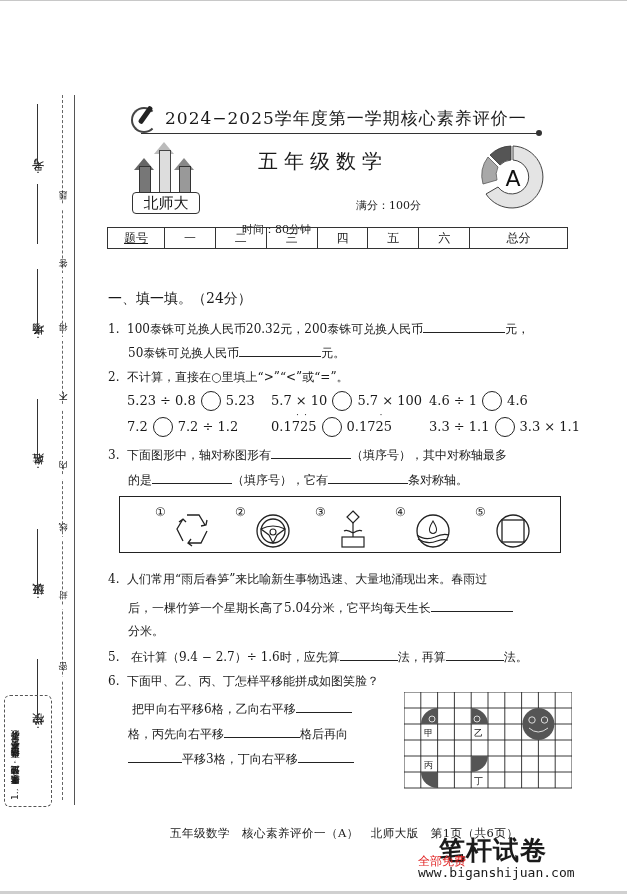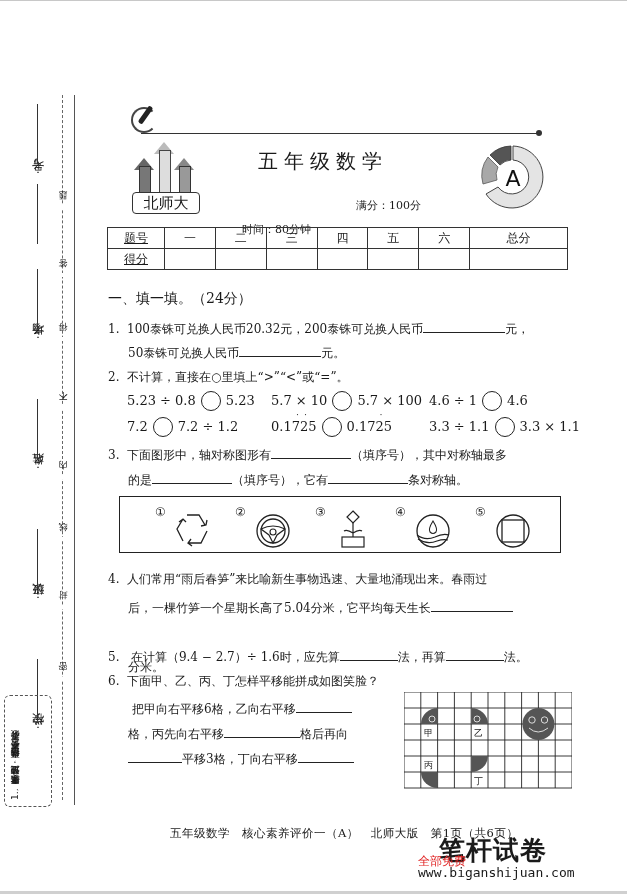--- a/index.html
+++ b/index.html
@@ -87,20 +87,21 @@
   <div class="seal" style="top:510px;">封</div>
   <div class="seal" style="top:582px;">密</div>
 
   <div class="notice">
     <div class="txt">1.要求字体工整、笔迹清楚。2.保持卷面清洁，不要折叠，不要弄破。</div>
   </div>
 </div>
 
 <div class="hdr-title">
   <div class="pen"></div>
+  <div class="t">2024−2025学年度第一学期核心素养评价一</div>
   <div class="rule"></div>
   <div class="dot"></div>
 </div>
 
 <div class="logo">
   <div class="arrow" style="left:4px;">
     <div class="head" style="bottom:26px;border-bottom:12px solid #666;"></div>
     <div class="shaft" style="height:28px;background:#777;border:1px solid #333;"></div>
   </div>
   <div class="arrow" style="left:24px;">
@@ -132,30 +133,20 @@
       <tr>
     <td class="lbl">题号</td>
     <td>一</td>
     <td>二</td>
     <td>三</td>
     <td>四</td>
     <td>五</td>
     <td>六</td>
     <td>总分</td>
   </tr>
-  <tr>
-    <td class="lbl">得分</td>
-    <td></td>
-    <td></td>
-    <td></td>
-    <td></td>
-    <td></td>
-    <td></td>
-    <td></td>
-  </tr>
 </tbody>
   </table>
 
 <div class="sec" style="top:290px;">一、填一填。（24分）</div>
 
 <div class="q" style="left:108px;top:318px;">
   <span>1.</span>&nbsp;&nbsp;<span>100泰铢可兑换人民币20.32元，200泰铢可兑换人民币</span><span class="blank" style="width:82px;"></span><span>元，</span>
 </div>
 <div class="q" style="left:128px;top:342px;">
   <span>50泰铢可兑换人民币</span><span class="blank" style="width:82px;"></span><span>元。</span>
@@ -220,21 +211,21 @@
     </svg>
   </div>
 </div>
 
 <div class="q" style="left:108px;top:570px;">
   <span>4.</span>&nbsp;&nbsp;<span>人们常用“雨后春笋”来比喻新生事物迅速、大量地涌现出来。春雨过</span>
 </div>
 <div class="q" style="left:128px;top:597px;">
   <span>后，一棵竹笋一个星期长高了5.04分米，它平均每天生长</span><span class="blank" style="width:82px;"></span>
 </div>
-<div class="q" style="left:128px;top:622px;margin-top:36px;">
+<div class="q" style="left:128px;top:622px;">
   <span>分米。</span>
 </div>
 
 <div class="q" style="left:108px;top:646px;">
   <span>5.</span>&nbsp;&nbsp;&nbsp;<span>在计算（9.4 − 2.7）÷ 1.6时，应先算</span><span class="blank" style="width:58px;"></span><span>法，再算</span><span class="blank" style="width:58px;"></span><span>法。</span>
 </div>
 
 <div class="q" style="left:108px;top:672px;">
   <span>6.</span>&nbsp;&nbsp;<span>下面甲、乙、丙、丁怎样平移能拼成如图笑脸？</span>
 </div>

